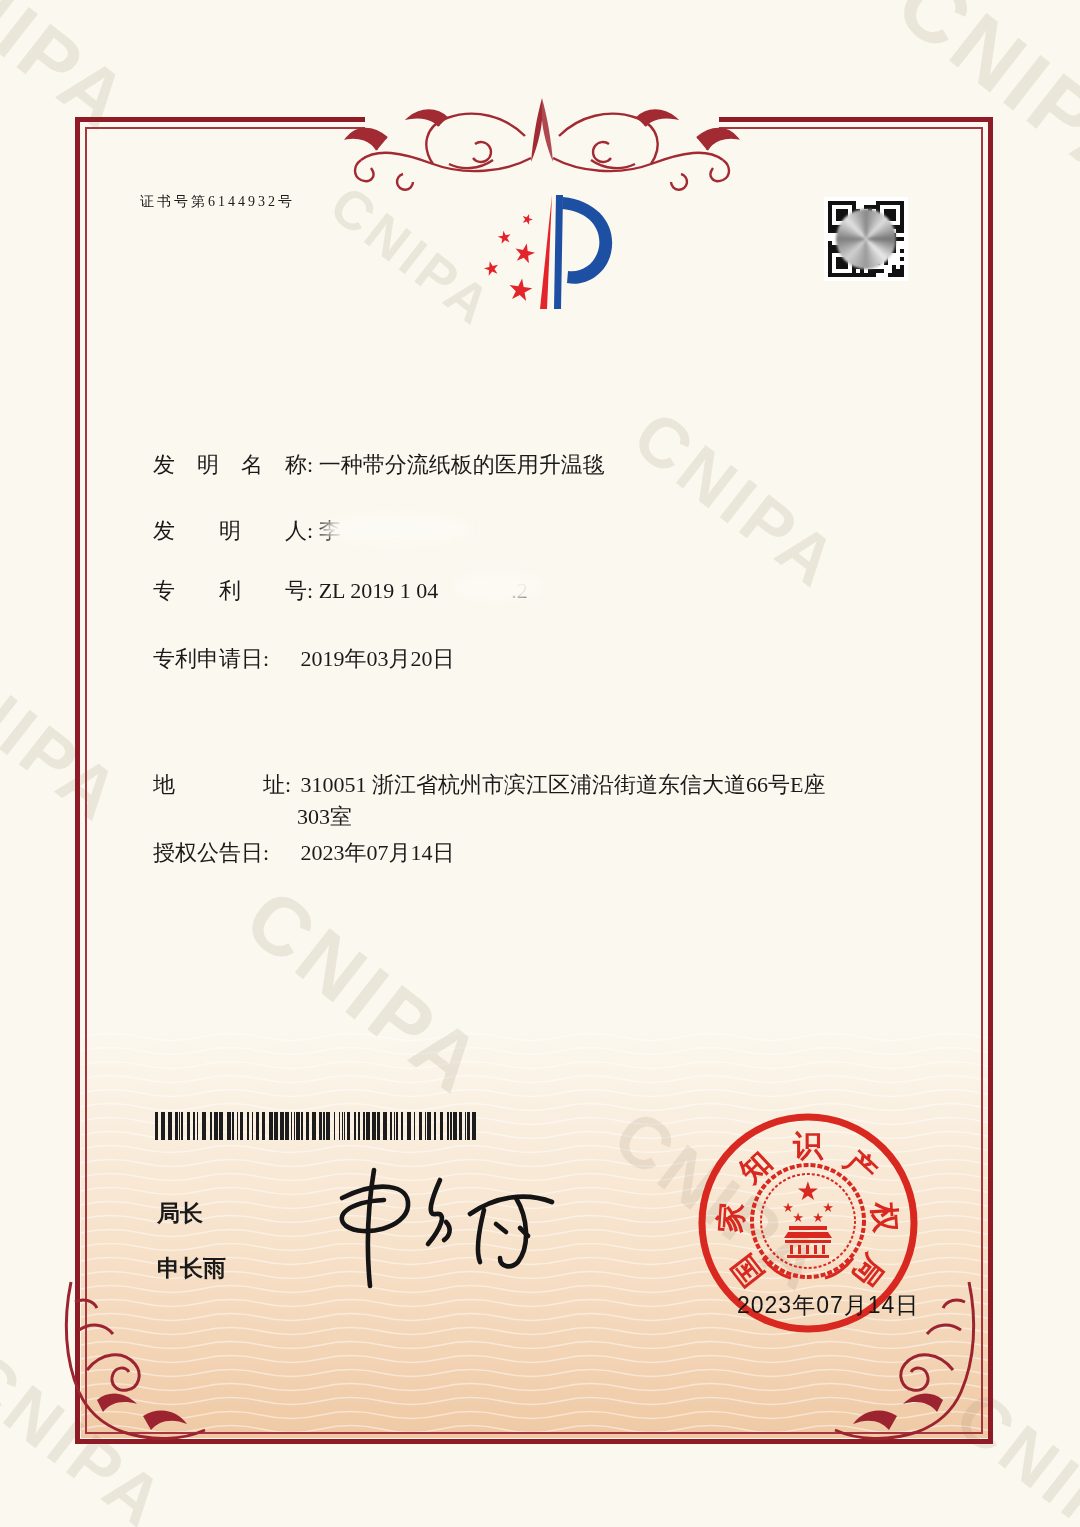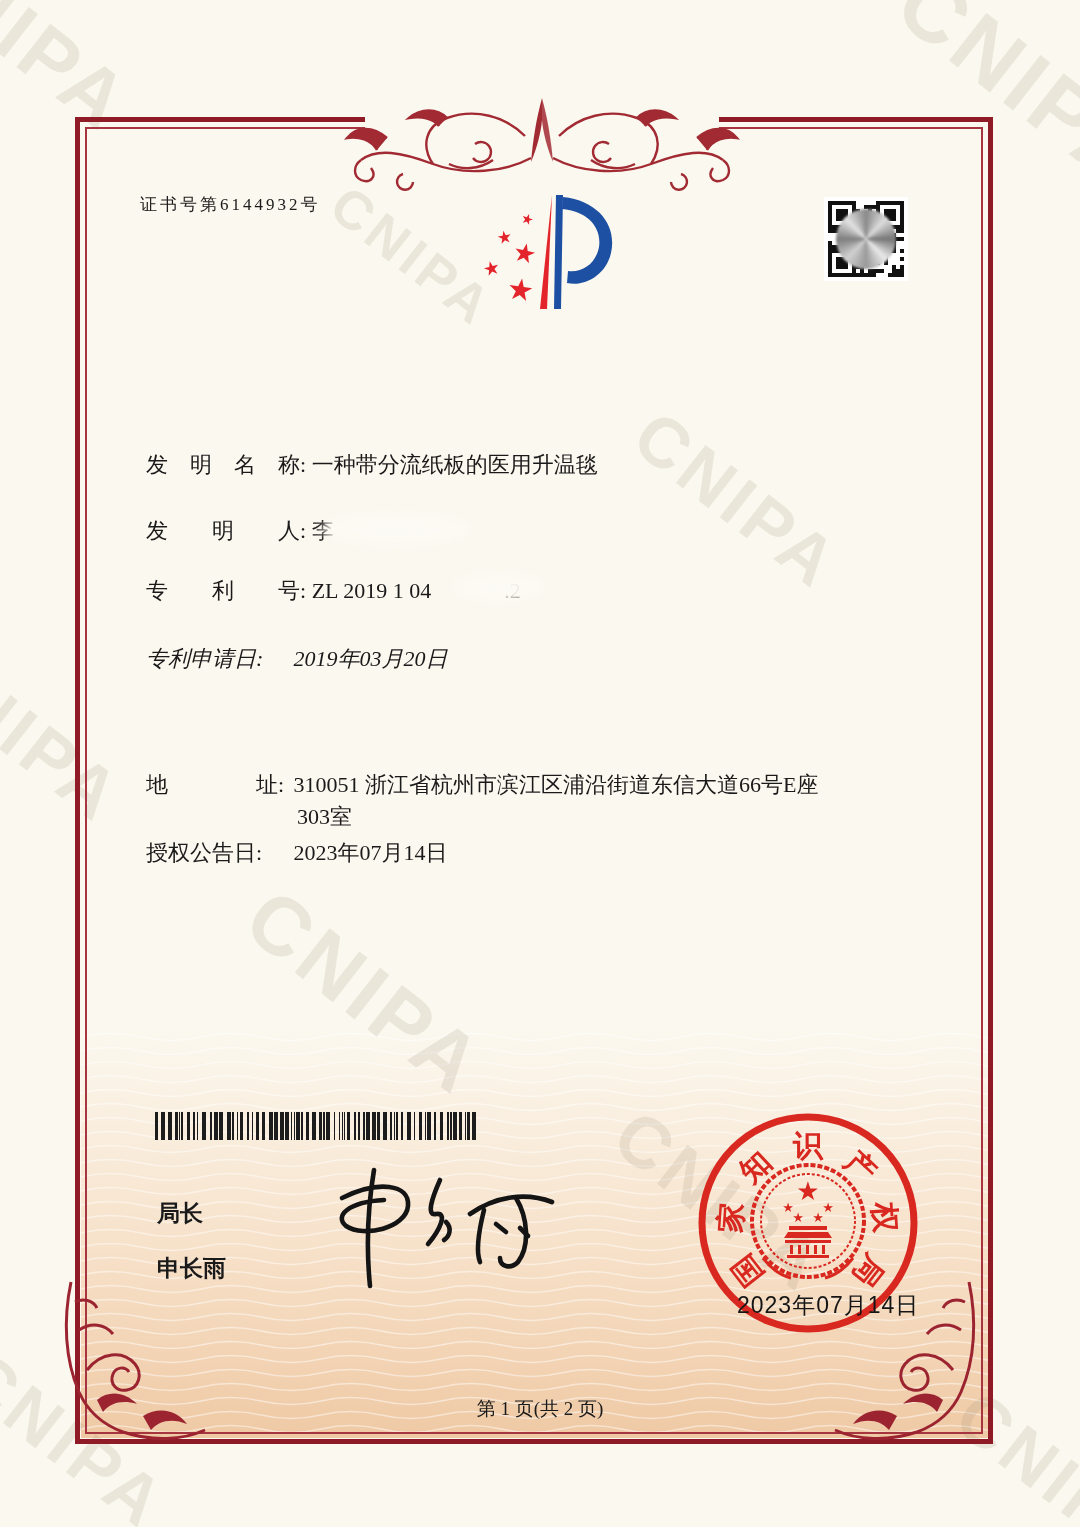--- a/index.html
+++ b/index.html
@@ -13,35 +13,35 @@
   .grad{position:absolute;left:81px;top:1030px;width:907px;height:408px;z-index:1;
         background:linear-gradient(to bottom,rgba(243,207,172,0) 0%,rgba(243,205,168,0.55) 55%,#efc9a4 100%);}
   .waves{position:absolute;left:81px;top:1030px;z-index:1;}
   
   .frame{position:absolute;left:75px;top:117px;width:908px;height:1317px;
          border:5px solid #8e1b26;z-index:3;}
   .frame-inner{position:absolute;left:5px;top:5px;right:5px;bottom:5px;border:2px solid #a63540;}
   
   .orn{position:absolute;z-index:4;}
   
-  .cert-no{position:absolute;left:140px;top:193px;font-size:17px;letter-spacing:3px;z-index:5;}
+  .cert-no{position:absolute;left:140px;top:193px;font-size:14px;letter-spacing:3px;z-index:5;}
   .logo{position:absolute;left:455px;top:183px;width:180px;height:140px;z-index:5;}
   .logo .star{position:absolute;color:#e3242b;line-height:1;z-index:5;}
   .title{position:absolute;left:0;right:0;top:326px;text-align:center;font-size:46px;
          font-weight:700;letter-spacing:20px;text-indent:20px;z-index:5;}
   
   .qr{position:absolute;left:824px;top:197px;width:84px;height:84px;background:#fff;z-index:5;}
   .qr-finder{position:absolute;width:20px;height:20px;border:4px solid #111;background:#fff;}
   .qr-finder::after{content:"";position:absolute;left:4px;top:4px;width:12px;height:12px;background:#111;}
   .qr .mod{position:absolute;width:4px;height:4px;background:#111;}
   .qr-blur{position:absolute;left:12px;top:12px;width:60px;height:60px;border-radius:50%;
            filter:blur(1px);z-index:6;
            background:conic-gradient(#8a8a8a,#dcdcdc,#767676,#e9e9e9,#9a9a9a,#d0d0d0,#7f7f7f,#e2e2e2,#8a8a8a);}
   
-  .row{position:absolute;left:146px;font-size:22px;z-index:5;white-space:nowrap;}
+  .row{position:absolute;left:153px;font-size:22px;z-index:5;white-space:nowrap;}
   .flabel{display:inline-block;min-width:142px;}
   .addr2{position:absolute;left:297px;font-size:22px;z-index:5;}
   .grant2{position:absolute;left:545px;top:0;}
   .redact{position:absolute;background:rgba(252,250,243,0.95);filter:blur(5px);
           border-radius:50%;z-index:6;}
   
   .paras{position:absolute;left:148px;top:891px;width:816px;font-size:21px;line-height:38px;
          text-align:justify;z-index:5;}
   .paras p{margin:0 0 13px 0;text-indent:2em;}
   
@@ -267,21 +267,21 @@
     <span>李</span>
   </div>
   <div class="redact" style="left:322px;top:512px;width:150px;height:34px;"></div>
   <div class="row" style="top:576px;">
     <span class="flabel">专　　利　　号:</span>
     <span>ZL 2019 1 04</span>
     <span style="display:inline-block;width:62px;"></span>
     <span>.2</span>
   </div>
   <div class="redact" style="left:452px;top:572px;width:92px;height:30px;"></div>
-  <div class="row" style="top:644px;font-style:italic;">
+  <div class="row" style="top:644px;">
     <span class="flabel">专利申请日:</span>
     <span>2019年03月20日</span>
   </div>
   <div class="row" style="top:770px;">
     <span class="flabel">地　　　　址:</span>
     <span>310051 浙江省杭州市滨江区浦沿街道东信大道66号E座</span>
   </div>
   <div class="addr2" style="top:802px;">303室</div>
   <div class="row" style="top:838px;width:810px;">
     <span class="flabel">授权公告日:</span>
@@ -403,15 +403,14 @@
           <rect x="121" y="137" width="3" height="9"></rect>
         <rect x="129" y="137" width="3" height="9"></rect>
         <rect x="94" y="147" width="42" height="3"></rect>
       </g>
       <path d="M70 150 q12 16 28 20" stroke="#d8281f" stroke-width="3" fill="none"></path>
       <path d="M160 150 q-12 16 -28 20" stroke="#d8281f" stroke-width="3" fill="none"></path>
     </g>
   </svg>
   <div class="seal-date">2023年07月14日</div>
 
-  <div class="page-info">第 1 页(共 2 页)</div>
 
 </div>
 
 </body></html>

